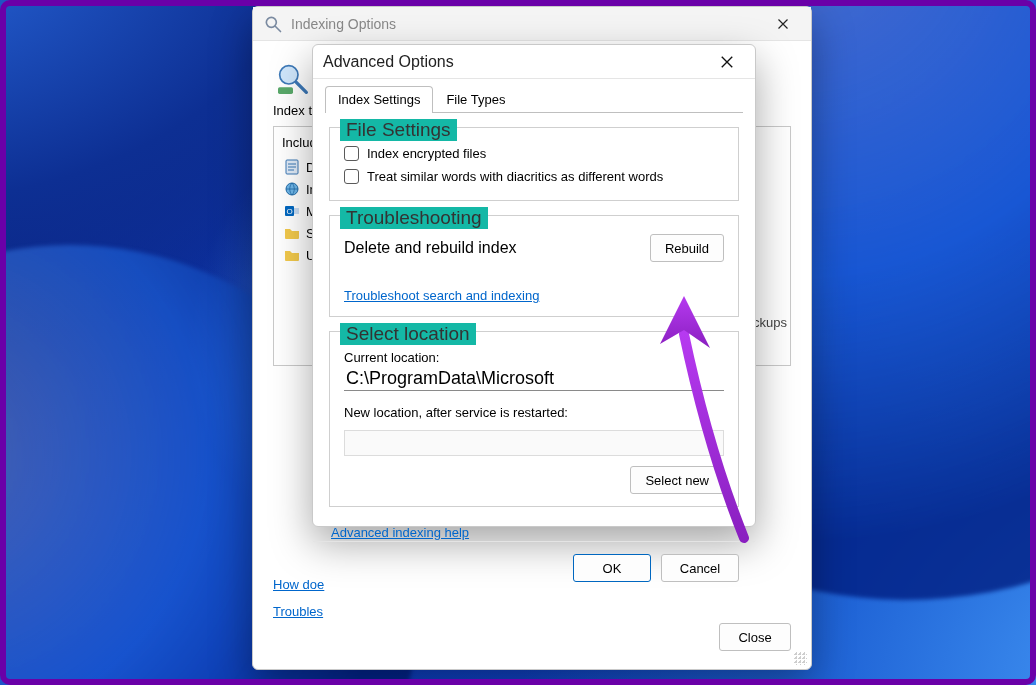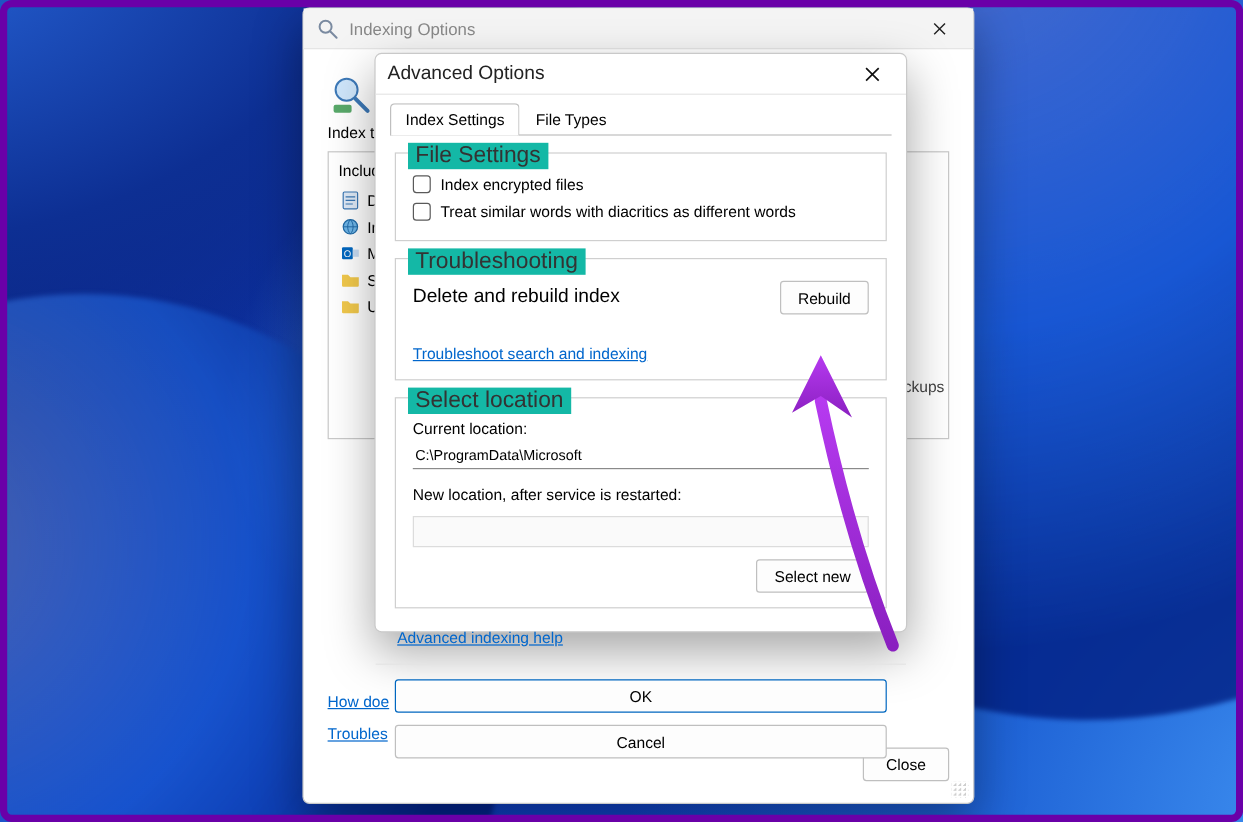--- a/index.html
+++ b/index.html
@@ -117,31 +117,31 @@
   }
   .chk-row { display:flex; align-items:center; gap:8px; padding: 4px 0; font-size: 13px; }
   .chk {
     width: 15px; height: 15px; border: 1px solid #5a5a5a; border-radius: 3px;
     display:inline-block; background:#fff;
   }
   .row-split { display:flex; align-items:center; justify-content:space-between; }
   .field-label { font-size: 13px; padding: 4px 0 2px; }
   .text-input {
     border: none; border-bottom: 1px solid #8a8a8a; height: 24px;
-    font-size: 12px; width: 100%; background:#fff; padding: 2px 2px;
+    font-size: 18px; width: 100%; background:#fff; padding: 2px 2px;
   }
   .new-loc-box {
     margin-top: 8px; height: 26px; border: 1px solid #dcdcdc; background:#fafafa;
   }
   .right-btn-row { display:flex; justify-content:flex-end; margin-top:10px; }
 
   .adv-footer-link { margin: 16px 18px 0; }
   .adv-buttons {
-    border-top: 1px solid #e4e4e4; margin-top: 12px; padding: 12px 16px;
-    display:flex; justify-content:flex-end; gap:10px;flex-direction:column;
+    border-top: 1px solid #e4e4e4; margin-top: 0; padding: 12px 16px;
+    display:flex; justify-content:flex-end; gap:10px;
   }
 
   
   .annotation { position:absolute; pointer-events:none; }
 
   
   .ico-doc rect{fill:#dfeaf7;stroke:#3b78b5}
   .ico-globe{fill:#6fb6e8;stroke:#1f6aa7}
   .ico-outlook{fill:#0067c0}
   .ico-folder{fill:#f2c94c}

